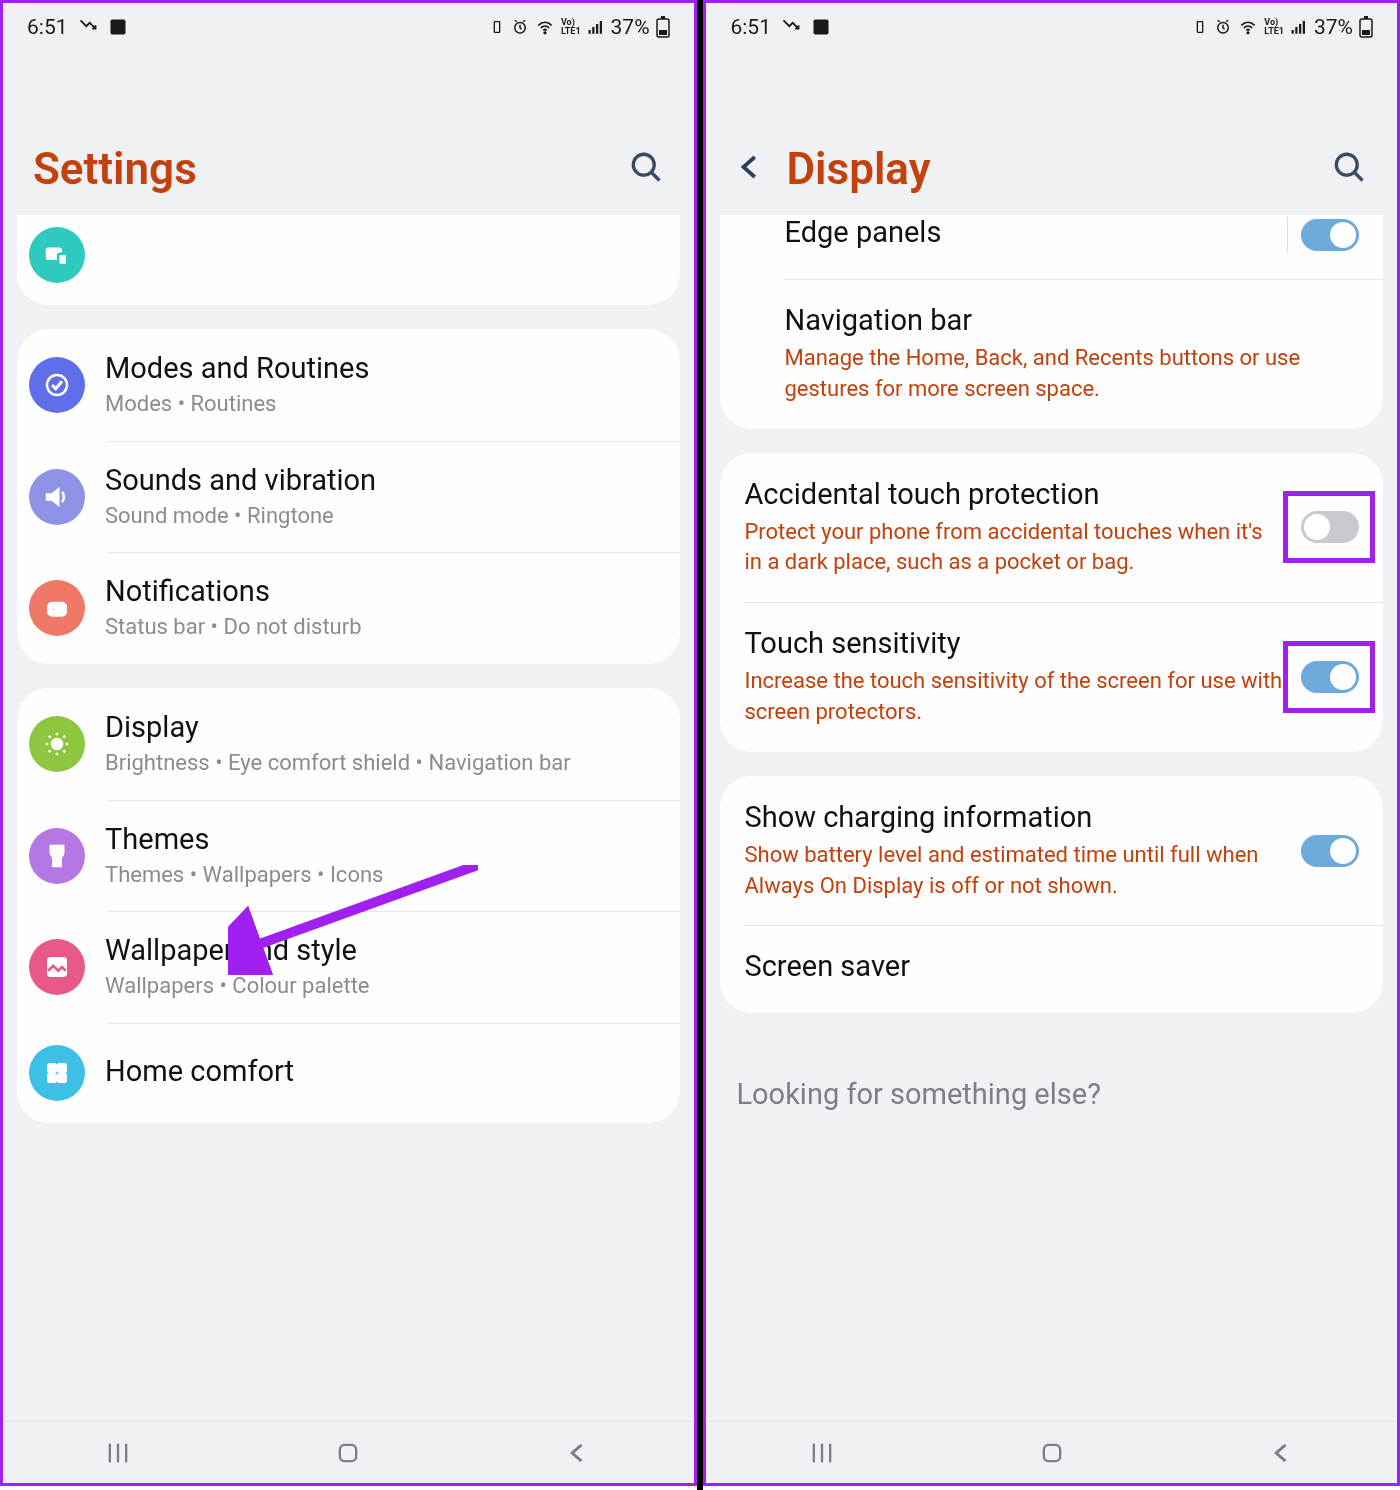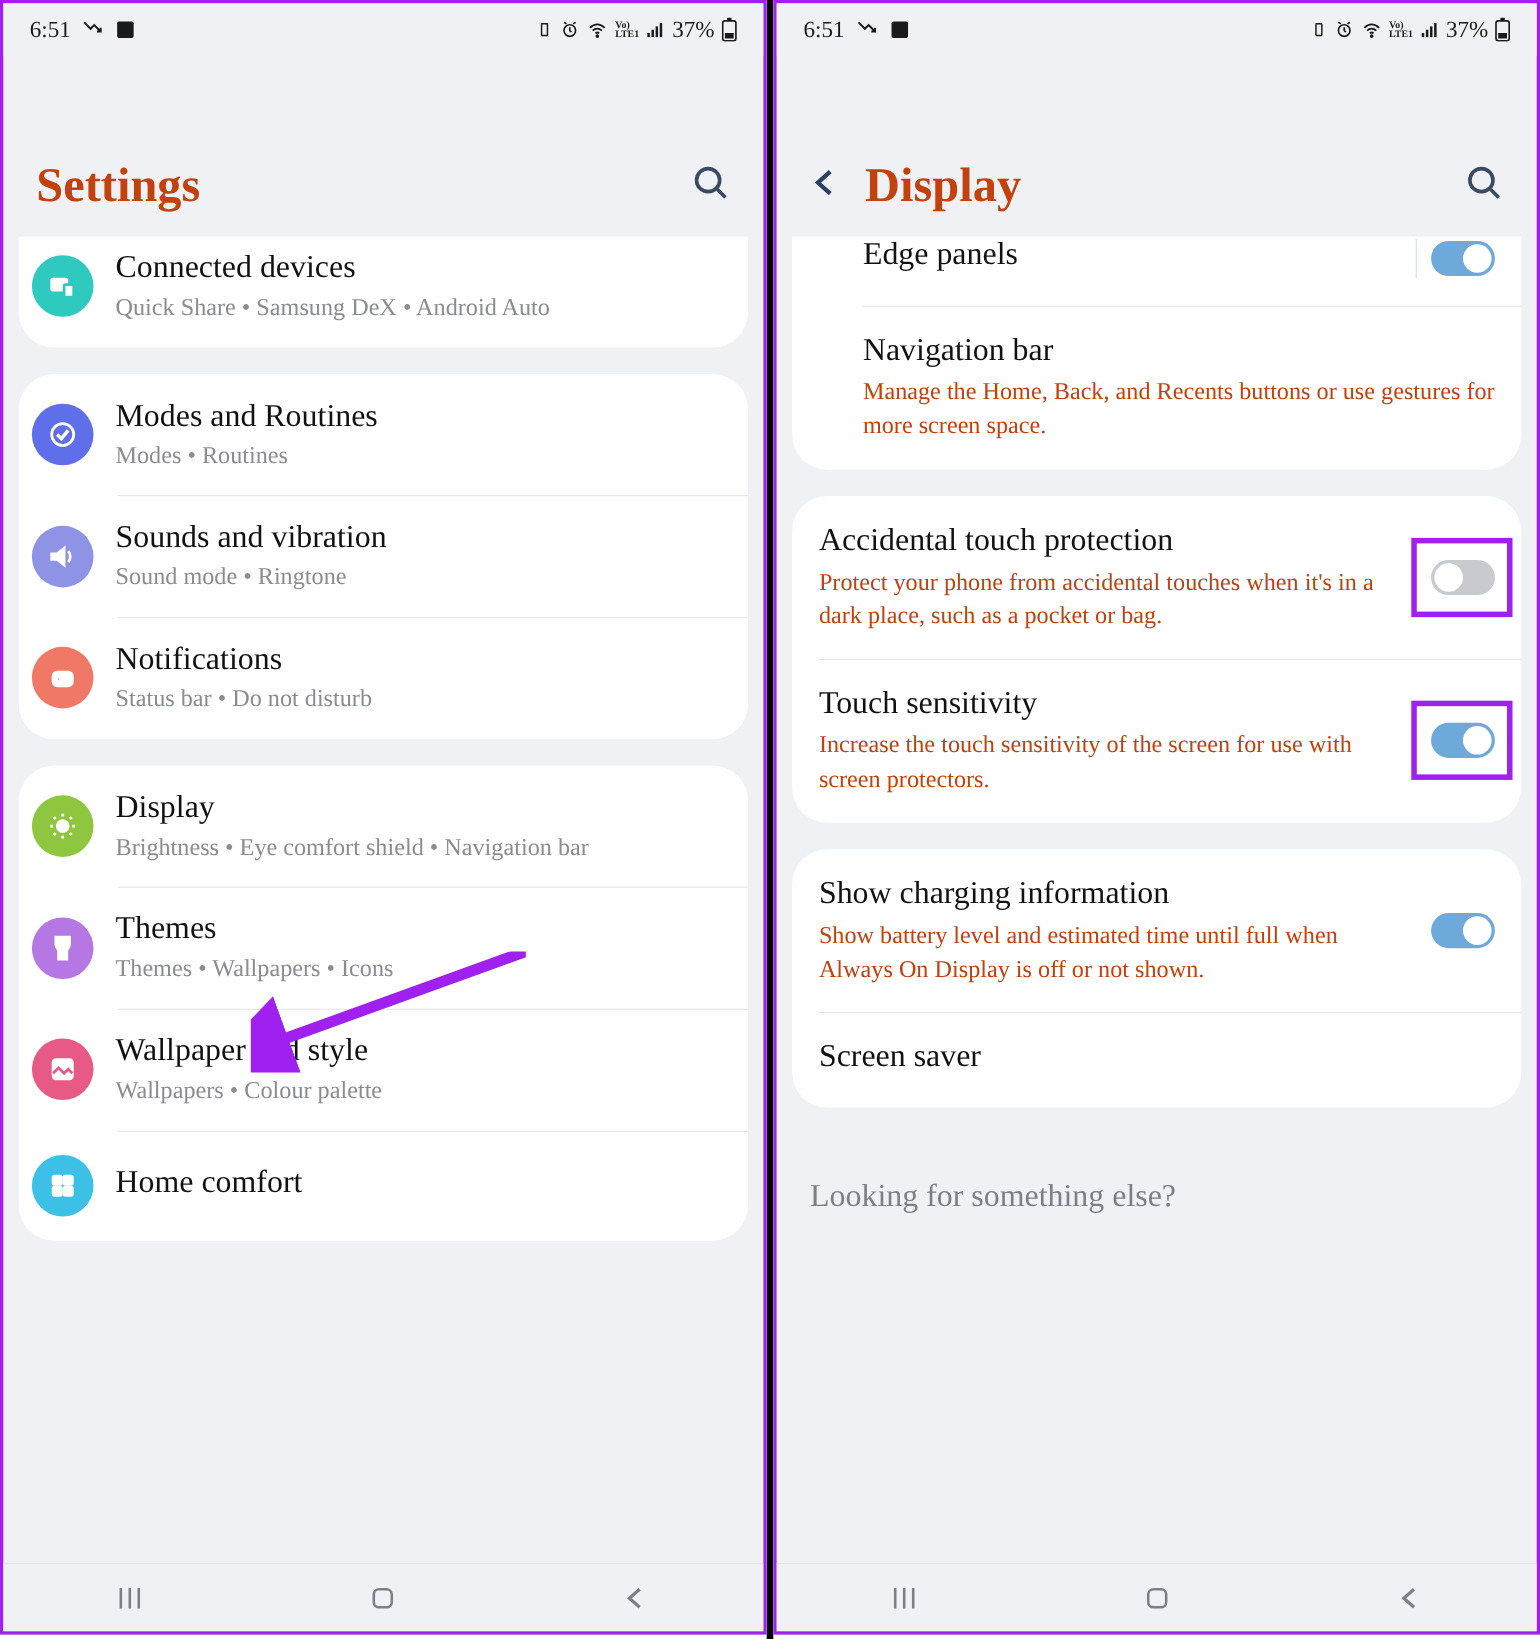--- a/index.html
+++ b/index.html
@@ -11,21 +11,20 @@
   position: relative;
   display: flex;
 }
 .phone {
   width: 806px;
   height: 1486px;
   border: 3px solid #a020f0;
   background: #f0f1f5;
   position: relative;
   overflow: hidden;
-  font-family: Liberation Serif, serif;
 }
 .gap {
   width: 8px;
   background: #000;
 }
 
 .status-bar {
   height: 48px;
   display: flex;
   align-items: center;
@@ -239,24 +238,20 @@
 
   <div class="scroll1" id="leftList">
       <div class="card peek-card-top" style="margin-top: -10px;">
         <div class="row">
           <div class="circle-icon" style="background: rgb(47, 201, 192);">
             <svg width="30" height="30" viewBox="0 0 24 24" fill="none" stroke="#fff" stroke-width="2">
               <rect x="4" y="7" width="11" height="8" rx="1" fill="#fff"></rect>
               <rect x="13" y="11" width="7" height="9" rx="1" fill="#fff" stroke="#2fc9c0"></rect>
             </svg>
           </div>
-          <div class="row-text">
-            <div class="row-title">Connected devices</div>
-            <div class="row-sub">Quick Share  •  Samsung DeX  •  Android Auto</div>
-          </div>
         </div>
       </div>
       <div class="card">
         <div class="row">
           <div class="circle-icon" style="background: rgb(94, 111, 233);">
             <svg width="30" height="30" viewBox="0 0 24 24" fill="none" stroke="#fff" stroke-width="2">
               <circle cx="12" cy="12" r="8"></circle>
               <path d="M8 12l3 3 5-6" stroke-width="2.5"></path>
             </svg>
           </div>

